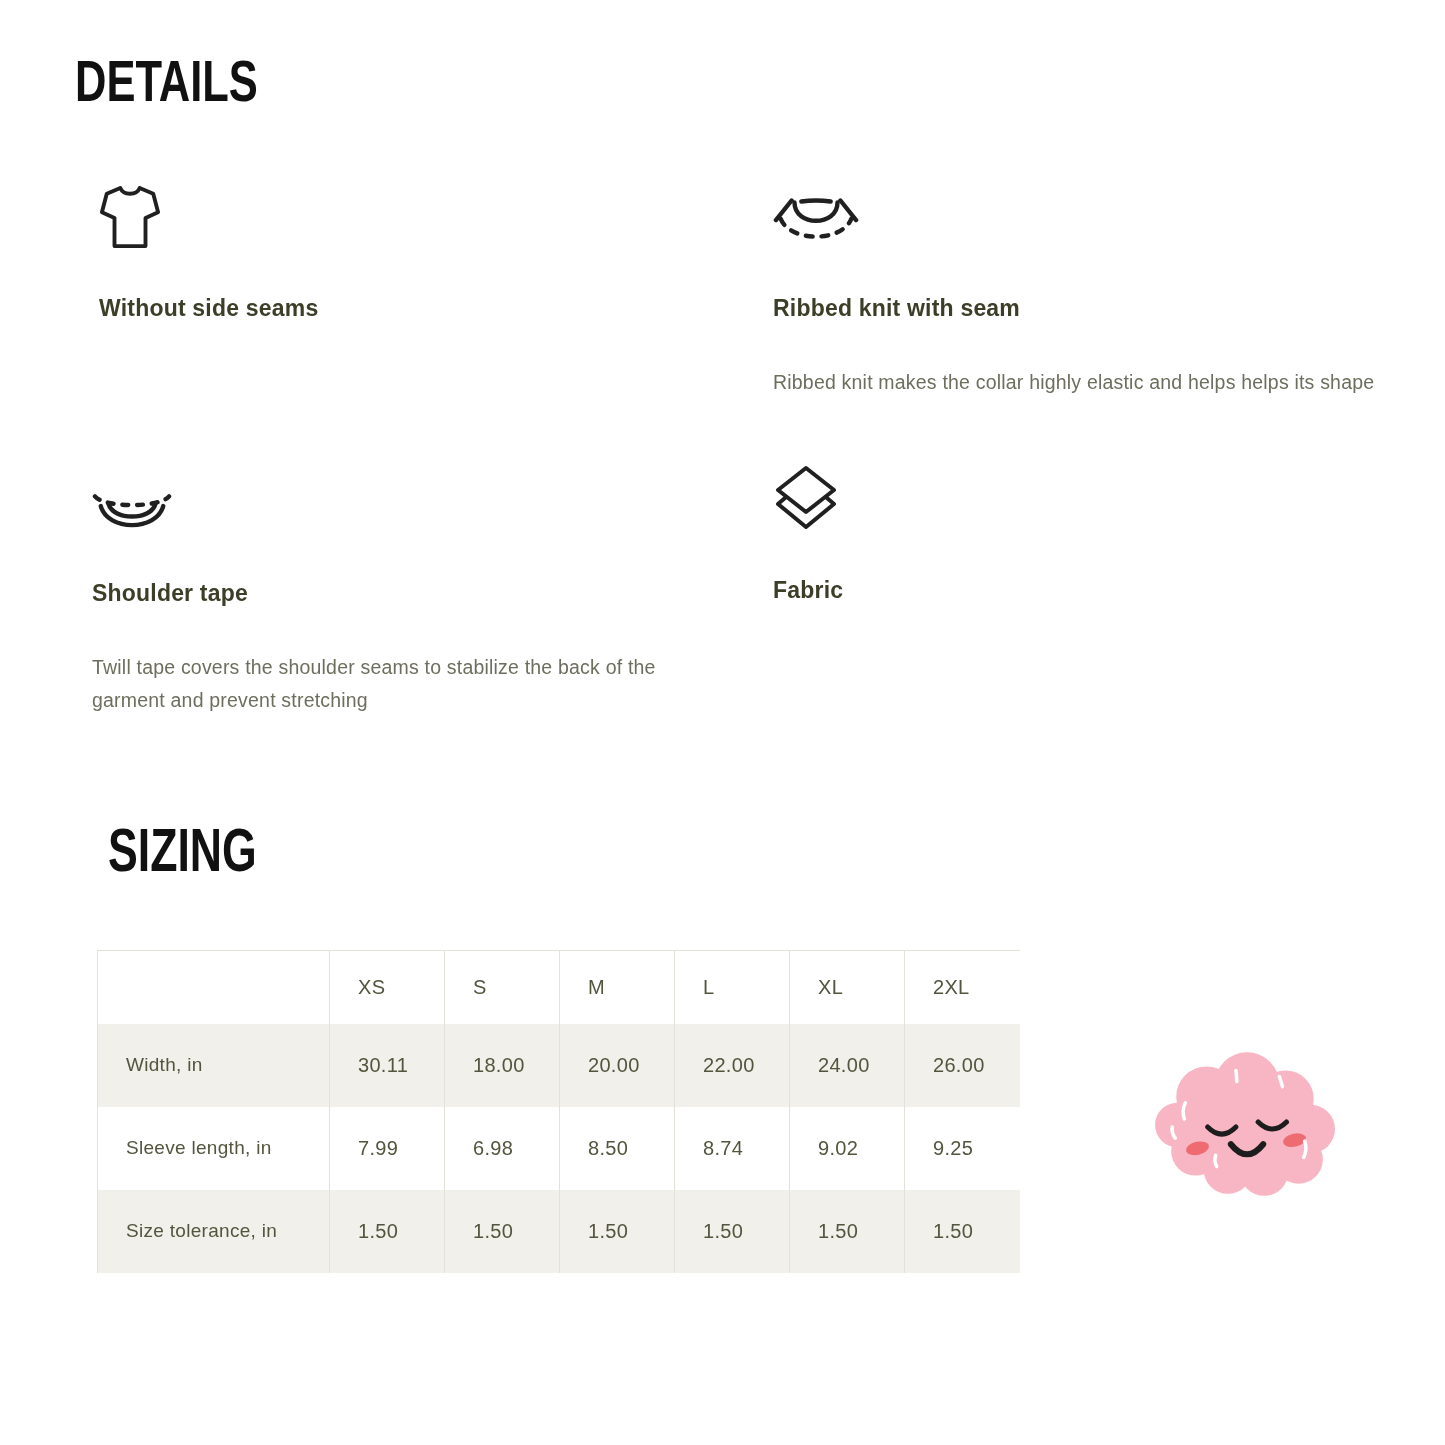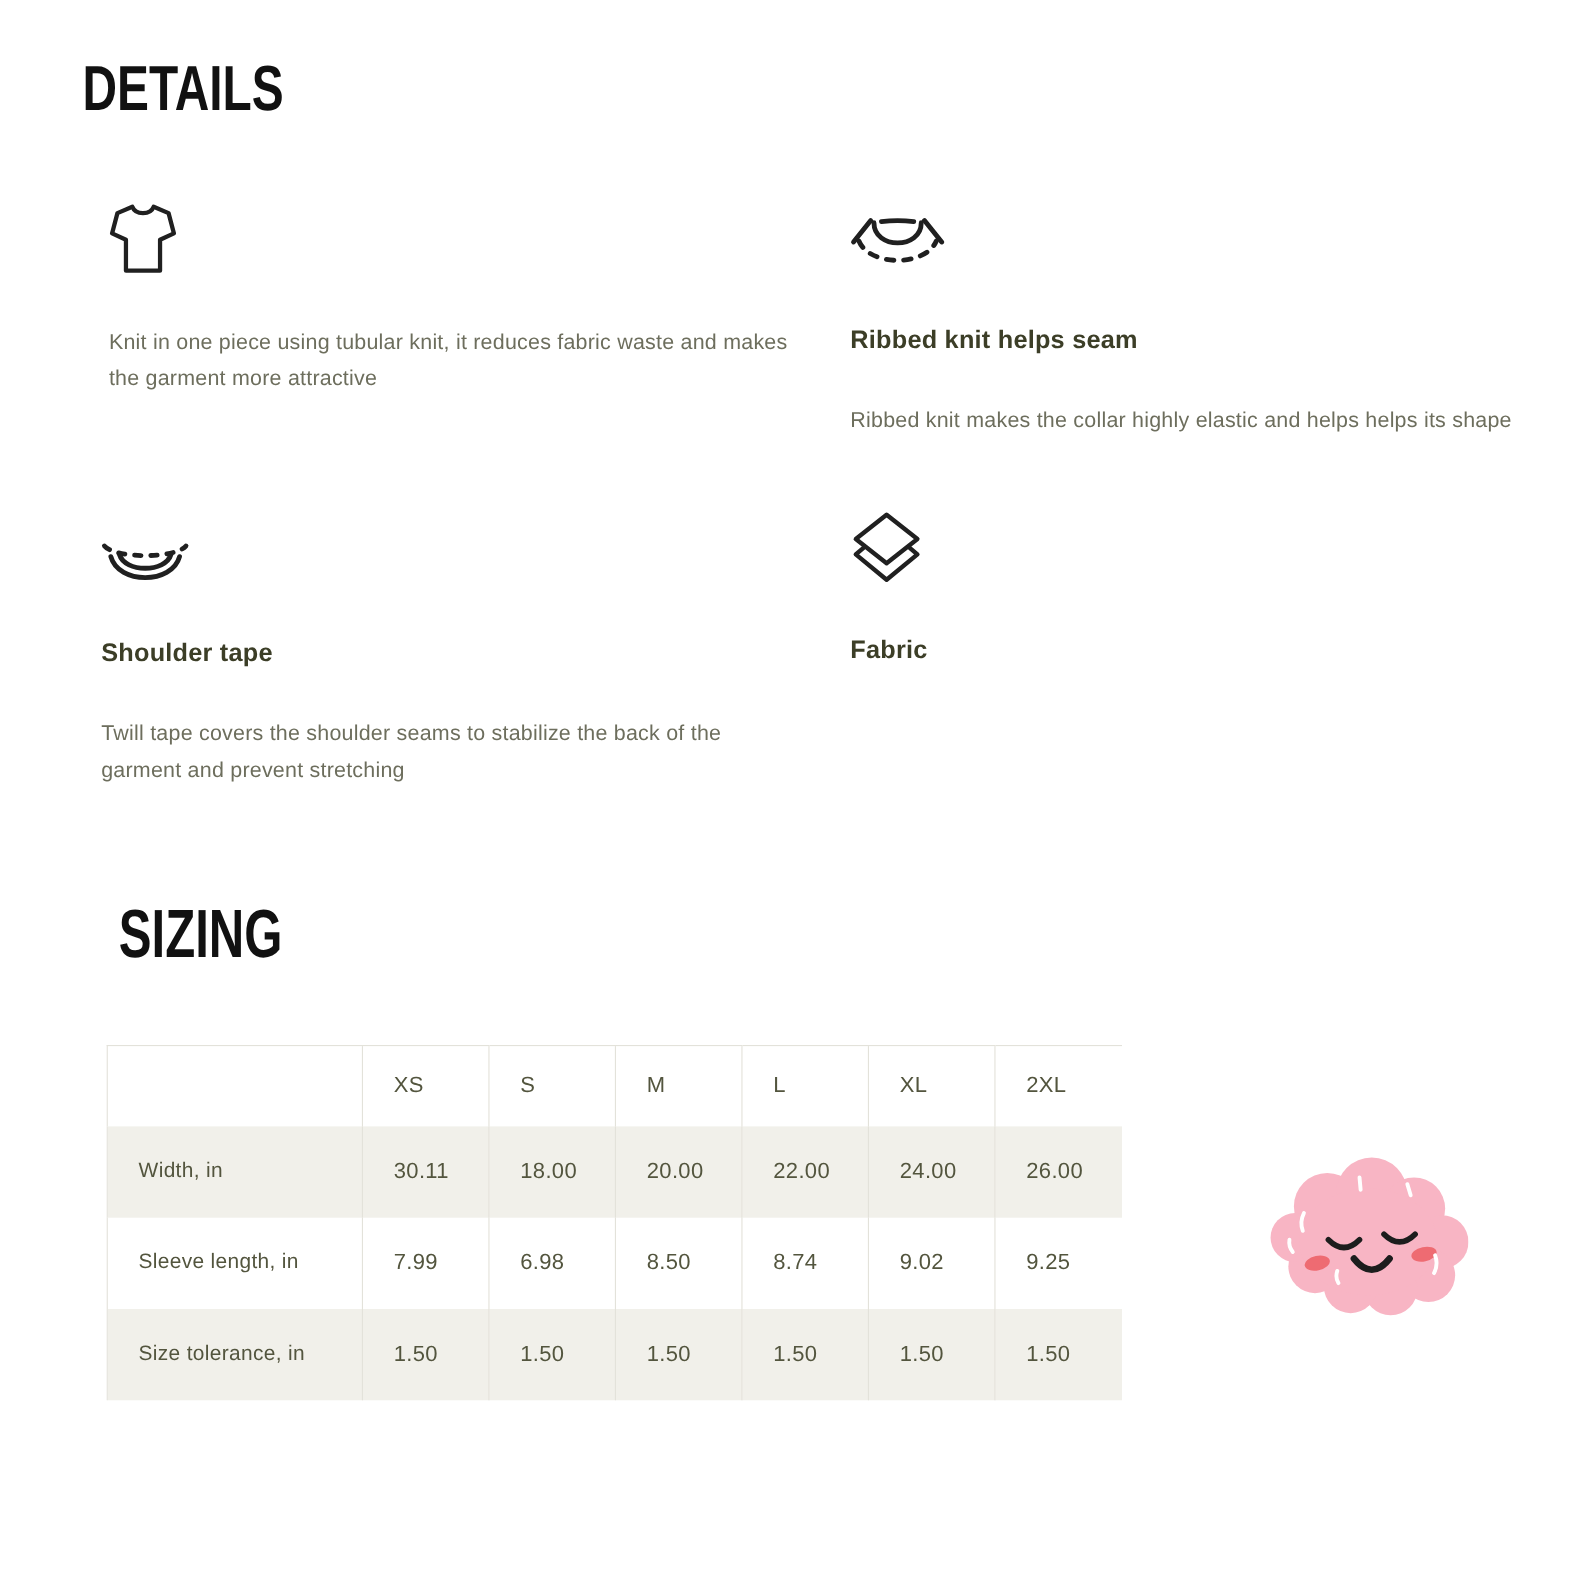--- a/index.html
+++ b/index.html
@@ -88,34 +88,34 @@
 <body>
 
 <h1 class="big-title" id="details-title">DETAILS</h1>
 
 <div class="feature" id="feature-0">
   <div class="icon-wrap">
     <svg width="62" height="68" viewBox="0 0 64 70" fill="none" stroke="#202020" stroke-width="4" stroke-linejoin="round" stroke-linecap="round">
       <path d="M22 5 C25 13 39 13 42 5 L56 11 L61 30 L48 36 L48 65 L16 65 L16 36 L3 30 L8 11 Z"></path>
     </svg>
   </div>
-  <p>Knit in one piece using tubular knit, it reduces fabric waste and makes the garment more attractive</p>
+  <h3>Without side seams</h3>
 </div>
 
 <div class="feature" id="feature-1">
   <div class="icon-wrap">
     <svg width="86" height="58" viewBox="0 0 88 58" fill="none" stroke="#202020" stroke-width="4.5" stroke-linecap="round">
       <path d="M3 27 L19 7"></path>
       <path d="M85 27 L69 7"></path>
       <path d="M29 8 Q44 6 59 8"></path>
       <path d="M22 9 C22 34 66 34 66 9"></path>
       <path d="M8 26 C18 50 70 50 80 26" stroke-dasharray="7 9"></path>
     </svg>
   </div>
-  <h3>Ribbed knit helps seam</h3>
+  <h3>Ribbed knit with seam</h3>
   <p>Ribbed knit makes the collar highly elastic and helps helps its shape</p>
 </div>
 
 <div class="feature" id="feature-2">
   <div class="icon-wrap">
     <svg width="80" height="54" viewBox="0 0 82 54" fill="none" stroke="#202020" stroke-width="4.5" stroke-linecap="round">
       <path d="M3 14 C13 26 69 26 79 14" stroke-dasharray="6 9"></path>
       <path d="M17 22 C22 39 60 39 65 22"></path>
       <path d="M9 24 C16 50 66 50 73 24"></path>
     </svg>

